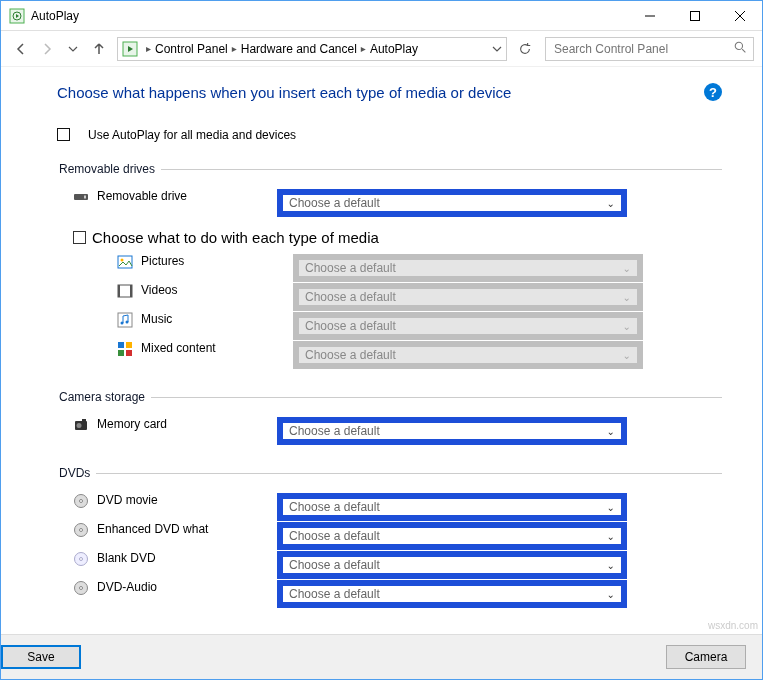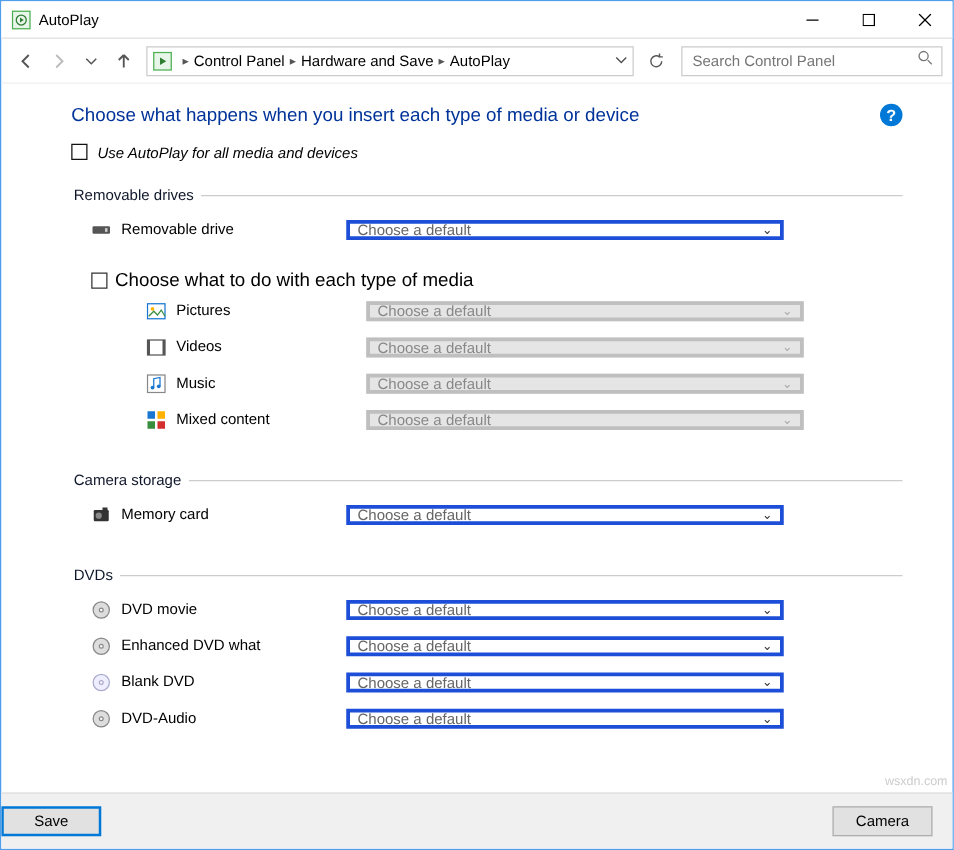--- a/index.html
+++ b/index.html
@@ -26,37 +26,37 @@
 .searchbox { flex:1; height:24px; border:1px solid #ccc; display:flex; align-items:center; padding:0 6px; }
 .searchbox input { border:none; outline:none; font-size:12px; flex:1; color:#888; background:transparent; }
 .searchbox .search-icon { color:#555; }
 
 
 .content { position:absolute; top:66px; bottom:45px; left:0; right:0; overflow-y:auto; padding:16px 40px 16px 56px; }
 .content::-webkit-scrollbar { width:16px; }
 .content::-webkit-scrollbar-track { background:#f0f0f0; }
 .content::-webkit-scrollbar-thumb { background:#c0c0c0; }
 
-.heading-row { display:flex; align-items:center; margin-bottom:14px; }
+.heading-row { display:flex; align-items:center; margin-bottom:27px; }
 .heading { color:#003399; font-size:15px; }
 .help-icon { margin-left:auto; width:18px; height:18px; border-radius:50%; background:#0078d7; color:#fff; font-size:13px; font-weight:bold; display:flex; align-items:center; justify-content:center; }
 
-.checkbox-row { display:flex; align-items:flex-start; gap:8px; font-size:12px; margin-bottom:20px;font-style:italic; }
+.checkbox-row { display:flex; align-items:flex-start; gap:18px; font-size:12px; margin-bottom:20px; }
 .chk { width:13px; height:13px; border:1px solid #333; }
 .chk.big { border:1.5px solid #111; }
 
 fieldset { border:none; border-top:1px solid #ccc; padding:10px 0 6px 0; margin:0 0 14px 0; }
 legend { font-size:12px; padding-right:6px; color:#0f172a; }
 
 .device-row { display:flex; align-items:flex-start; margin:3px 0 3px 16px; height:26px; }
 .device-row.sub { margin-left:60px; }
 .device-icon { width:16px; height:16px; margin-right:8px; flex-shrink:0; }
 .device-label { font-size:12px; width:180px; color:#000; }
 .device-row.sub .device-label { width:152px; }
-.combo { flex:0 0 350px; height:16px; border:3px solid #1d4ed8; background:#fff; display:flex; align-items:center; padding:0 6px; font-size:12px; color:#666; }
+.combo { flex:0 0 350px; height:28px; border:6px solid #1d4ed8; background:#fff; display:flex; align-items:center; padding:0 6px; font-size:12px; color:#666; }
 .combo .chev { margin-left:auto; font-size:10px; color:#333; }
 .combo.disabled { background:#e5e5e5; border-color:#bfbfbf; color:#888; }
 .combo.disabled .chev { color:#aaa; }
 
 .media-check-row { display:flex; align-items:center; gap:6px; font-size:15px; margin:14px 0 8px 16px; }
 
 
 .footer { position:absolute; bottom:0; left:0; right:0; height:45px; background:#f0f0f0; border-top:1px solid #ddd; display:flex; align-items:center; justify-content:space-between; padding-right:16px; gap:8px; }
 .footer button { width:80px; height:24px; font-size:12px; background:#e1e1e1; border:1px solid #adadad; }
 .footer button.primary { border:2px solid #0078d7; }
@@ -115,21 +115,21 @@
       </svg>
   </div>
   <div class="breadcrumb">
     <svg class="bc-icon" viewBox="0 0 16 16">
       <rect x="1" y="1" width="14" height="14" fill="#e8f5e9" stroke="#4caf50"></rect>
       <polygon points="6,5 6,11 11,8" fill="#2e7d32"></polygon>
     </svg>
     <span class="bc-sep">▸</span>
     <span class="crumb">Control Panel</span>
     <span class="bc-sep">▸</span>
-    <span class="crumb">Hardware and Save</span>
+    <span class="crumb">Hardware and Cancel</span>
     <span class="bc-sep">▸</span>
     <span class="crumb">AutoPlay</span>
     <span class="spacer"></span>
     <span class="bc-drop">
       <svg width="10" height="10" viewBox="0 0 10 10">
           <path d="M1 3 L5 7 L9 3" fill="none" stroke="#555" stroke-width="1.2"></path>
         </svg>
     </span>
   </div>
   <div class="refresh-btn">

